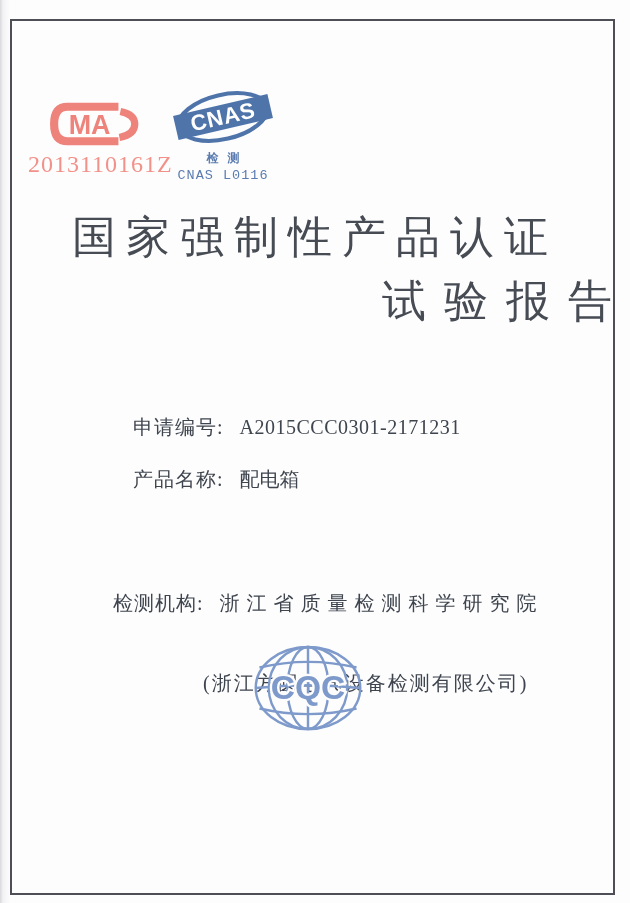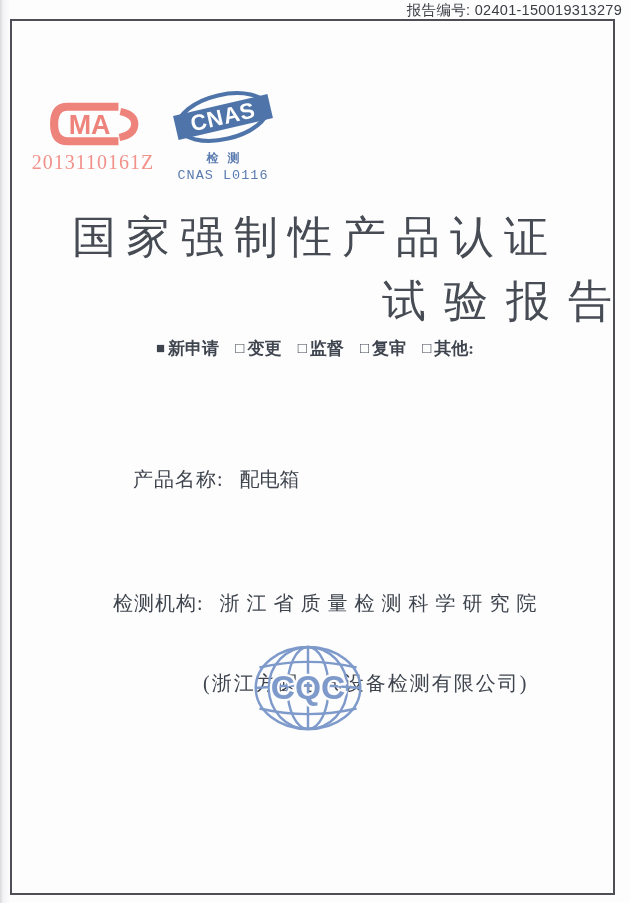--- a/index.html
+++ b/index.html
@@ -27,21 +27,21 @@
     left: 10px;
     top: 19px;
     width: 605px;
     height: 876px;
     border: 2px solid #4e4e56;
   }
   .cma-group { position: absolute; left: 28px; top: 100px; width: 130px; text-align: center; }
   .cma-logo { width: 94px; height: 48px; display: block; margin: 0 auto; }
   .cma-number {
     margin-top: 3px;
-    font-size: 20px;
+    font-size: 24px;
     color: #f29189;
     letter-spacing: 1px;
     font-family: "Liberation Serif", "DejaVu Serif", serif;
   }
   .cnas-group { position: absolute; left: 168px; top: 85px; width: 110px; text-align: center; }
   .cnas-logo { width: 100px; height: 64px; display: block; margin: 0 auto; }
   .cnas-caption { margin-top: 1px; font-size: 12px; color: #5b7cb0; letter-spacing: 9px; text-indent: 9px; font-weight: bold; }
   .cnas-code { margin-top: 1px; font-size: 13.5px; color: #5b7cb0; font-family: Liberation Mono, monospace; letter-spacing: 1px; }
   .title-line1 {
     position: absolute;
@@ -92,21 +92,20 @@
   .value-spaced { letter-spacing: 7px; }
   .field-value-line2 { margin-left: 90px; margin-top: 7px; letter-spacing: 2px; font-size: 20px; }
   .cqc-group { position: absolute; left: 252px; top: 642px; width: 112px; }
   .cqc-logo { width: 112px; height: 92px; display: block; }
 </style>
 </head>
 <body>
 
 <div class="page">
 
-  <div class="report-no"><span>报告编号:</span> <span>02401-150019313279</span></div>
 
   <div class="frame"></div>
 
   <div class="cma-group">
     <svg class="cma-logo" viewBox="0 0 190 100" xmlns="http://www.w3.org/2000/svg">
       <path d="M148 14 H42 Q14 14 14 50 Q14 86 42 86 H148" fill="none" stroke="#ee837b" stroke-width="17"></path>
       <path d="M152 24 Q182 30 182 50 Q182 72 150 78" fill="none" stroke="#ee837b" stroke-width="15"></path>
       <text x="88" y="70" text-anchor="middle" font-family="Liberation Sans, DejaVu Sans, sans-serif" font-weight="bold" font-size="56" fill="#ee837b">MA</text>
     </svg>
     <div class="cma-number">2013110161Z</div>
@@ -122,28 +121,24 @@
         <text x="60" y="48" text-anchor="middle" font-family="Liberation Sans, DejaVu Sans, sans-serif" font-weight="bold" font-size="27" letter-spacing="1" fill="#ffffff">CNAS</text>
       </g>
     </svg>
     <div class="cnas-caption">检测</div>
     <div class="cnas-code">CNAS L0116</div>
   </div>
 
   <div class="title-line1">国家强制性产品认证</div>
   <div class="title-line2">试验报告</div>
 
-  <div class="check-row">
-    <span class="check-item"><span class="check-box">■</span><span>新申请</span></span>
-    <span class="check-item"><span class="check-box">□</span><span>变更</span></span>
-    <span class="check-item"><span class="check-box">□</span><span>监督</span></span>
-    <span class="check-item"><span class="check-box">□</span><span>复审</span></span>
-    <span class="check-item"><span class="check-box">□</span><span>其他:</span></span>
+
+  <div class="field-row row-1">
+    <span class="field-label">申请编号:</span><span class="field-value value-serif">A2015CCC0301-2171231</span>
   </div>
-
 
   <div class="field-row row-2">
     <span class="field-label">产品名称:</span><span class="field-value">配电箱</span>
   </div>
 
 
   <div class="field-row row-4">
     <div><span class="field-label">检测机构:</span><span class="field-value value-spaced">浙江省质量检测科学研究院</span></div>
     <div class="field-value-line2">(浙江方圆电气设备检测有限公司)</div>
   </div>

